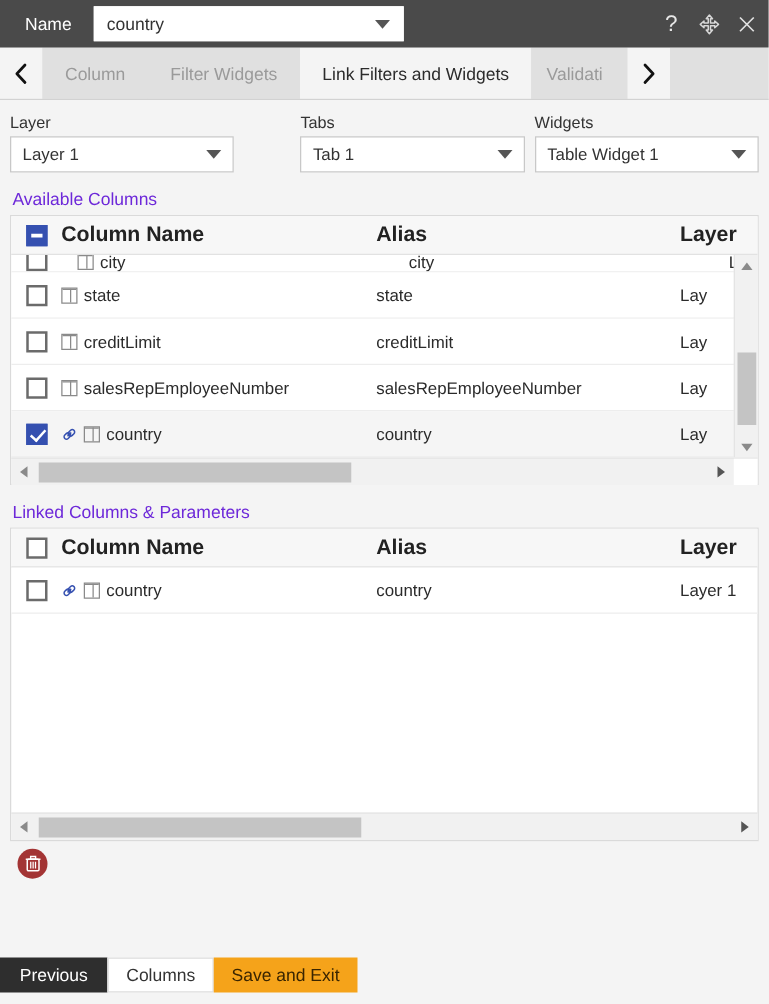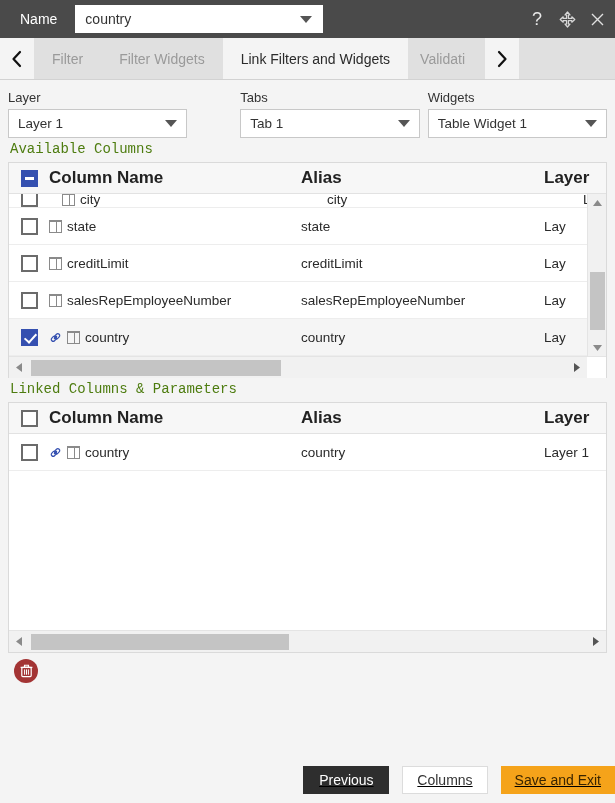--- a/index.html
+++ b/index.html
@@ -73,21 +73,21 @@
   .sel-group.g2 { width: 199px; margin-left: 45px; }
   .sel-group.g3 { width: 199px; }
   .sel-label { font-size: 13px; color: #333; margin-bottom: 4px; }
   .select-box {
     height: 29px; background: #fff; border: 1px solid #c8c8c8;
     display: flex; align-items: center; padding: 0 5px 0 9px;
   }
   .select-value { font-size: 13.5px; color: #333; flex: 1; white-space: nowrap; overflow: hidden; }
 
   .section-title {
-    color: #4d7c0f; font-size: 14px; margin: 3px 0 5px 2px; font-family: Liberation Mono, monospace;
+    color: #6d28d9; font-size: 14px; margin: 13px 0 5px 2px;
   }
 
   
   .grid {
     background: #ffffff; border: 1px solid #dadada;
     position: relative;
   }
   .grid-head {
     display: flex; align-items: center; height: 31px;
     background: #f7f7f7; border-bottom: 1px solid #e2e2e2;
@@ -163,21 +163,21 @@
   
   .delete-row { padding: 6px 0 0 6px; }
   .trash-btn {
     width: 24px; height: 24px; border-radius: 50%; background: #a33434;
     display: flex; align-items: center; justify-content: center; cursor: pointer;
   }
 
   
   .footer {
     position: absolute; left: 0; right: 0; bottom: 9px;
-    display: flex; justify-content: flex-end; align-items: center; gap: 13px; text-decoration: underline;
+    display: flex; justify-content: flex-start; align-items: center; gap: 0;
   }
   .btn {
     height: 28px; font-size: 14px; display: flex; align-items: center;
     justify-content: center; cursor: pointer; border: none; padding: 0 14px;
     font-family: "Liberation Sans", sans-serif;
   }
   .btn-prev { background: #2e2e2e; color: #fff; min-width: 86px; }
   .btn-cancel { background: #fff; color: #333; min-width: 80px; border: 1px solid #dcdcdc; }
   .btn-save { background: #f5a31a; color: #3a2500; min-width: 100px; }
 </style>
@@ -205,21 +205,21 @@
   </div>
 </div>
 
 <div class="tabstrip">
   <div class="tab-nav">
     <svg width="16" height="20" viewBox="0 0 16 20">
       <path d="M11 3 L4.5 10 L11 17" fill="none" stroke="#111" stroke-width="2.2" stroke-linecap="round" stroke-linejoin="round"></path>
     </svg>
   </div>
   <div class="tab">
-    <span>Filter</span>
+    <span>Column</span>
   </div>
   <div class="tab">
     <span>Filter Widgets</span>
   </div>
   <div class="tab active">
     <span>Link Filters and Widgets</span>
   </div>
   <div class="tab truncated">
     <span>Validati</span>
   </div>

